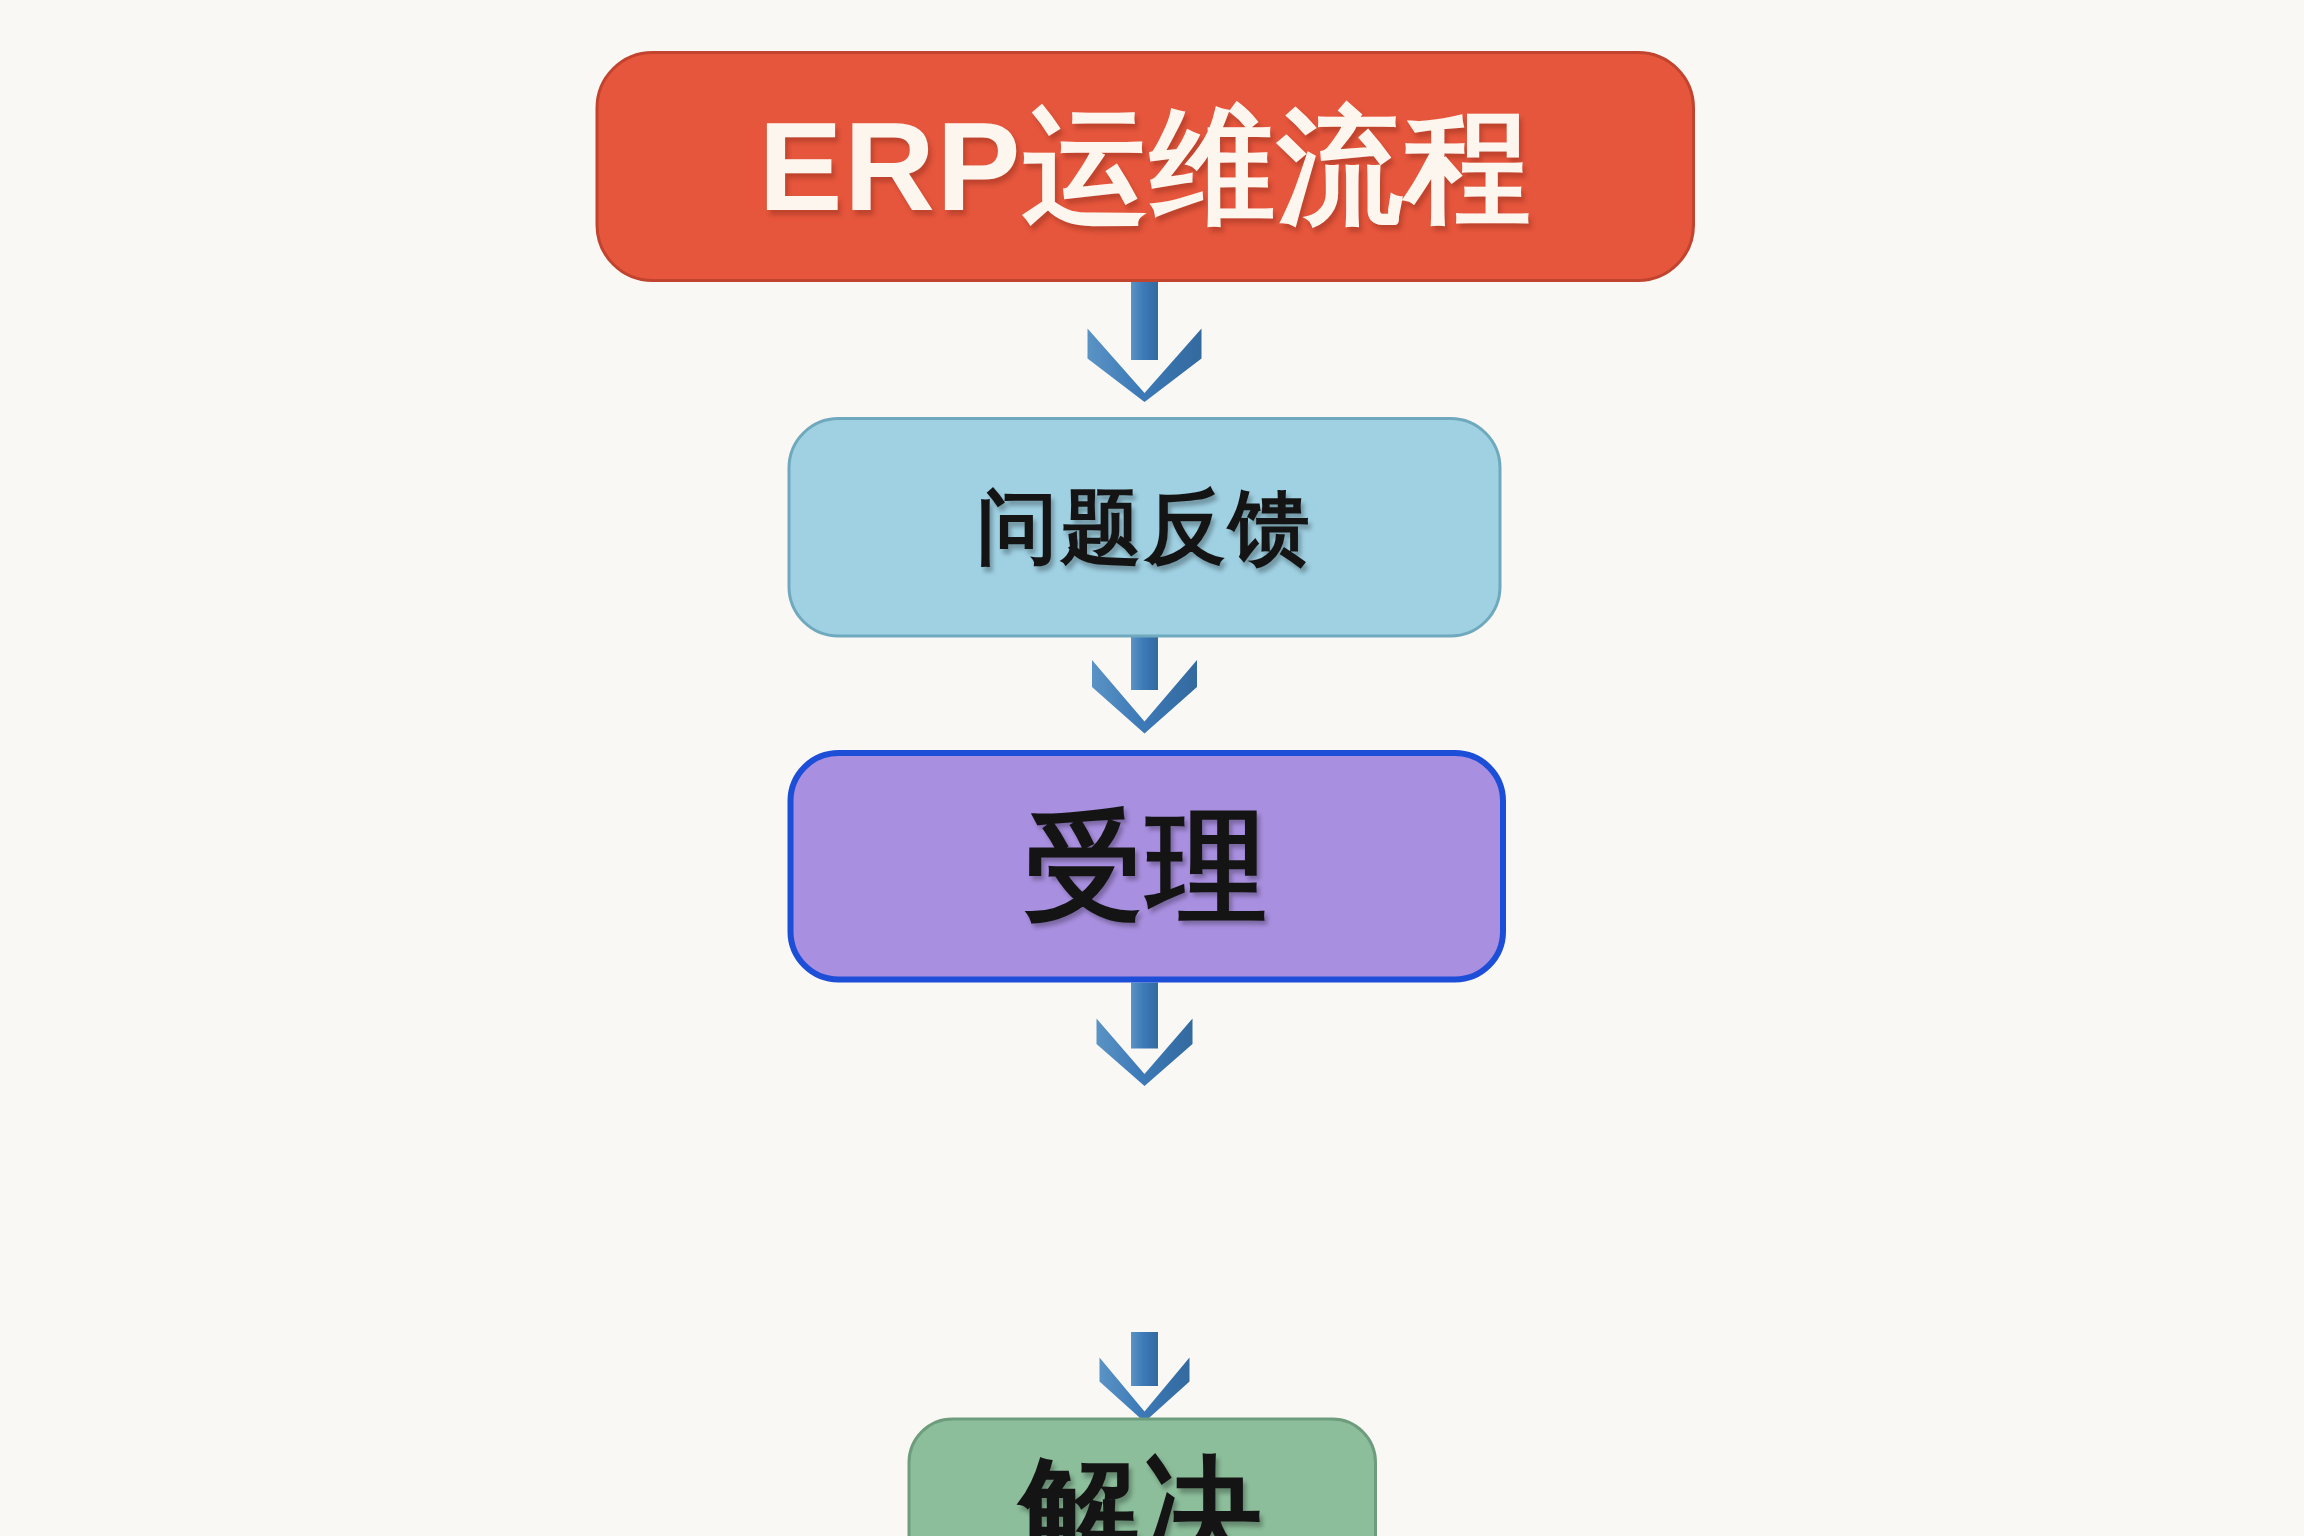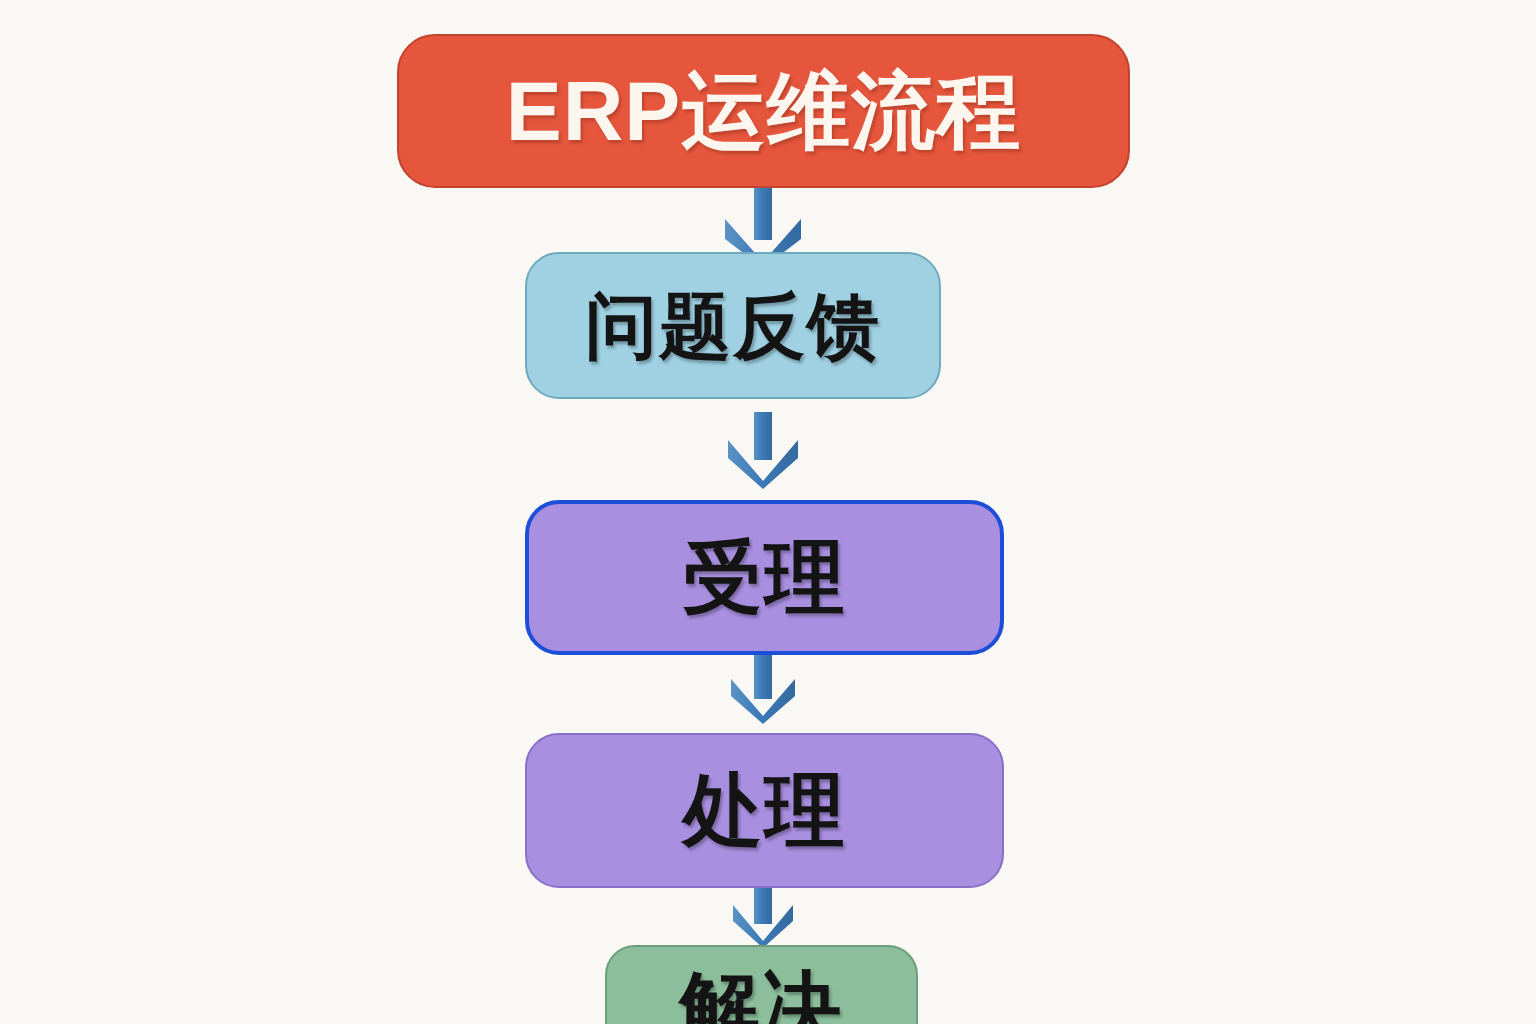--- a/index.html
+++ b/index.html
@@ -42,27 +42,27 @@
     background: #e5563c;
     border: 2px solid #c2432e;
     color: #fdf6ef;
     font-size: 84px;
     letter-spacing: 1px;
     text-shadow: 2px 3px 3px rgba(120, 35, 20, 0.35);
   }
 
   .node-feedback {
     left: 525px;
-    top: 252px;
-    width: 416px;
+    top: 278px;
+    width: 476px;
     height: 147px;
     background: #9fd1e3;
     border: 2px solid #6fa9bd;
     color: #141414;
-    font-size: 72px;
+    font-size: 54px;
     border-radius: 34px;
     text-shadow: 2px 3px 3px rgba(0, 0, 0, 0.28);
   }
 
   .node-accept {
     left: 525px;
     top: 500px;
     width: 479px;
     height: 155px;
     background: #a98fe0;
@@ -142,17 +142,16 @@
       <path d="M 733 905 L 763 941 L 793 905 L 793 921 L 763 948 L 733 921 Z" fill="url(#arrowGrad)"></path>
     </g>
   </svg>
 
   <div class="node node-title">ERP运维流程</div>
 
   <div class="node node-feedback">问题反馈</div>
 
   <div class="node node-accept">受理</div>
 
-  <div class="node node-process">处理</div>
 
   <div class="node node-resolve">解决</div>
 
 </div>
 
 </body></html>

